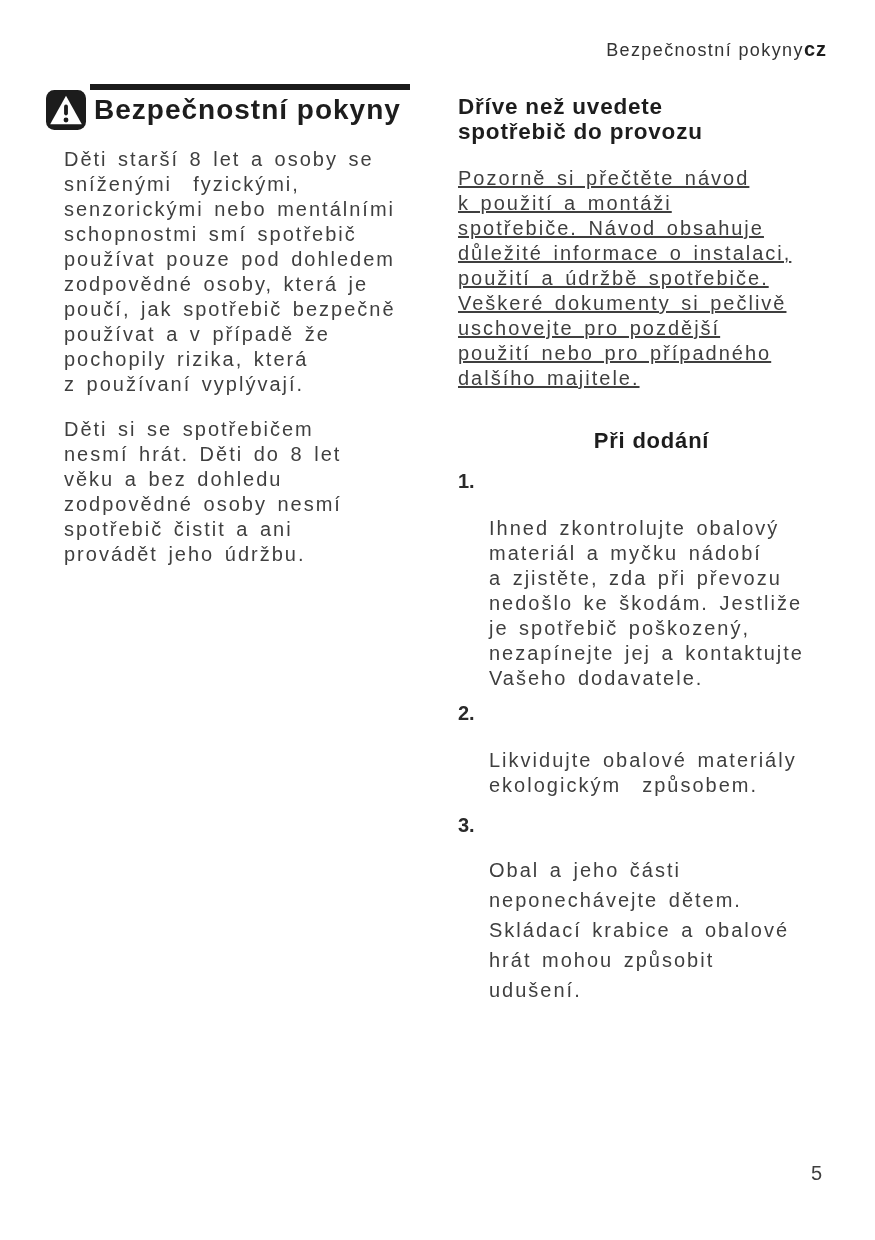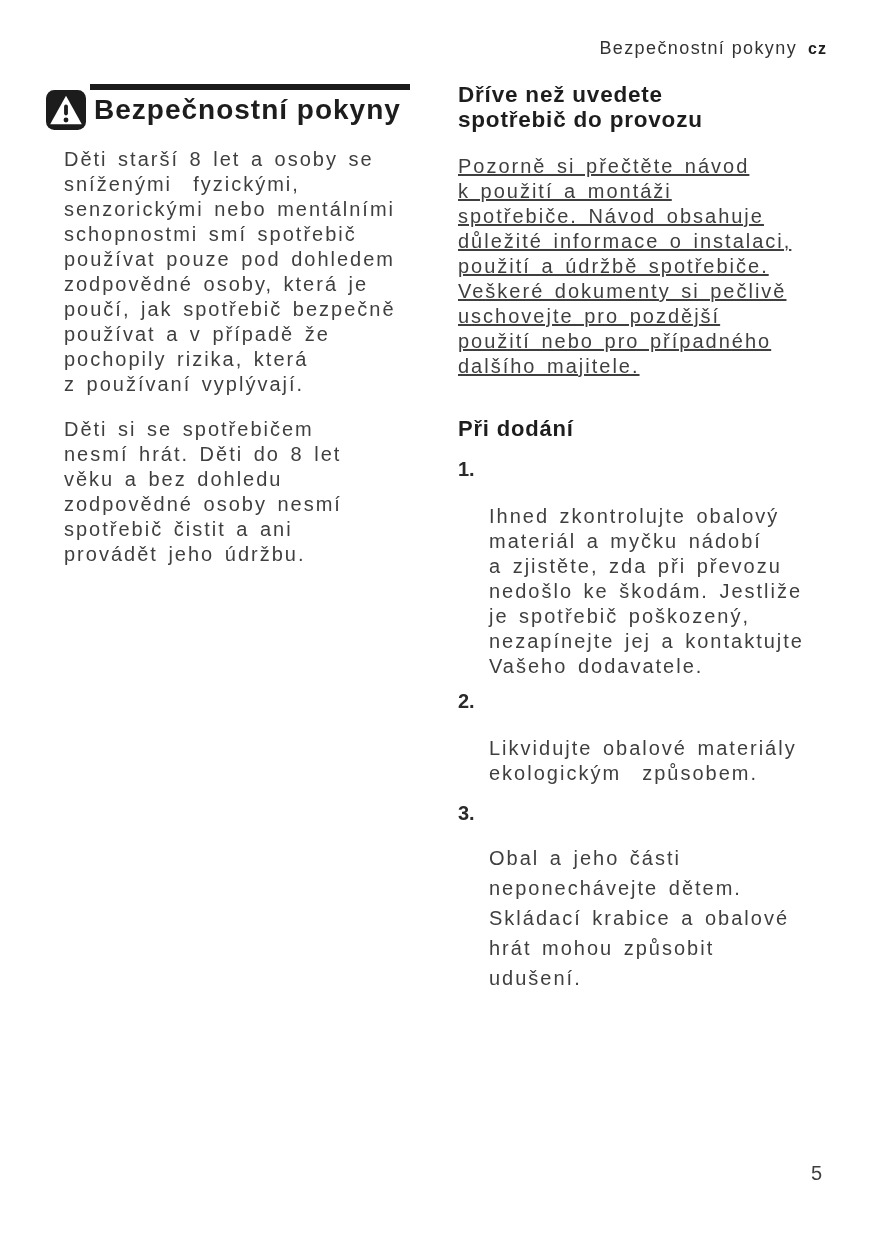--- a/index.html
+++ b/index.html
@@ -18,22 +18,21 @@
     position: absolute;
     top: 38px;
     right: 48px;
     font-size: 18px;
     letter-spacing: 1.4px;
     color: #333333;
     white-space: nowrap;
   }
   .header-right .lang {
     font-weight: 700;
-    font-size: 16px;
-    margin-left: 11px;
+    font-size: 20px;
     letter-spacing: 1px;
     color: #1d1d1d;
   }
 
   
   .left-col {
     position: absolute;
     left: 46px;
     top: 84px;
     width: 372px;
@@ -74,40 +73,41 @@
     color: #3f3f3f;
     white-space: pre-wrap;
   }
   p.body { margin: 0 0 20px 18px; }
   .left-col p.first { margin-top: 17px; }
 
   
   .right-col {
     position: absolute;
     left: 458px;
-    top: 82px;
+    top: 94px;
     width: 387px;
   }
   h2.rc-title {
     margin: 0;
     font-size: 22.5px;
     line-height: 25px;
     font-weight: 700;
     letter-spacing: 0.8px;
     color: #1d1d1d;
     white-space: pre-wrap;
   }
   p.intro { margin: 22px 0 0 0; text-decoration: underline; }
   h3.rc-sub {
     margin: 37px 0 12px 0;
     font-size: 22px;
     line-height: 25px;
     font-weight: 700;
     letter-spacing: 0.8px;
     color: #1d1d1d;
+    text-align: center;
   }
   ol.dlist {
     list-style: none;
     margin: 16px 0 0 0;
     padding: 0;
   }
   li.ditem {
     display: flex;
     align-items: flex-start;
     margin-bottom: 10px;

